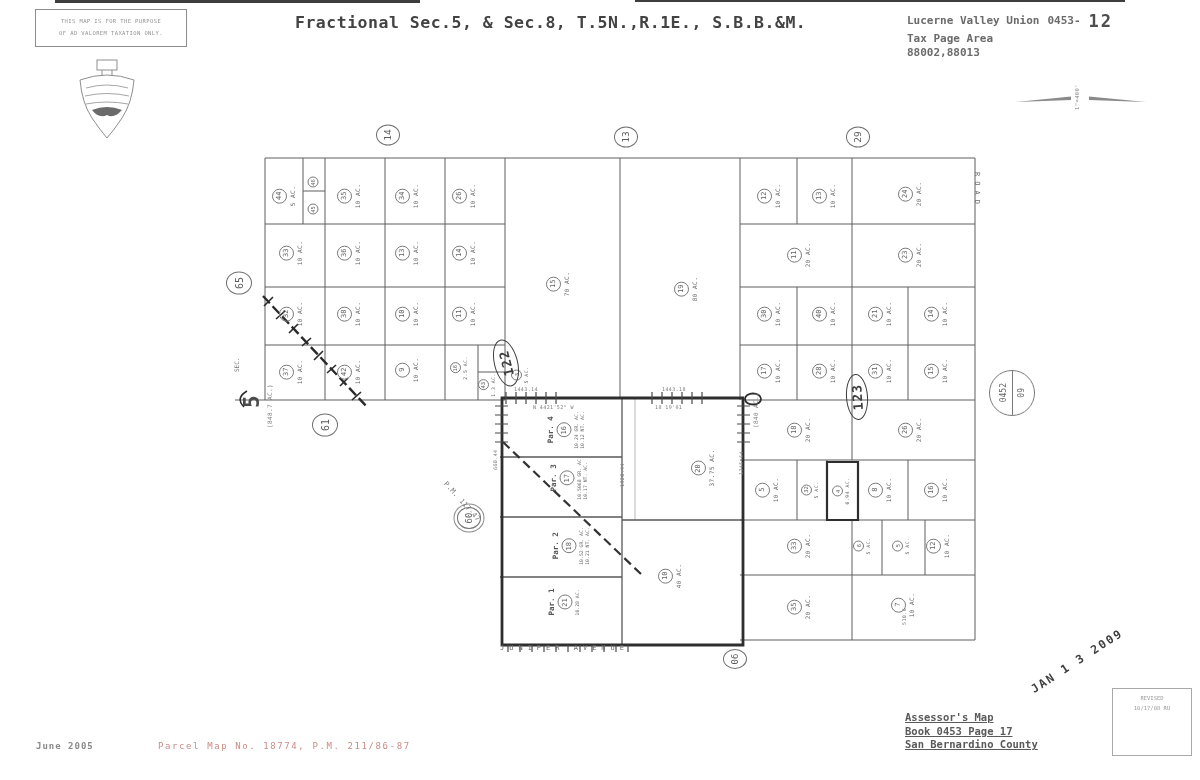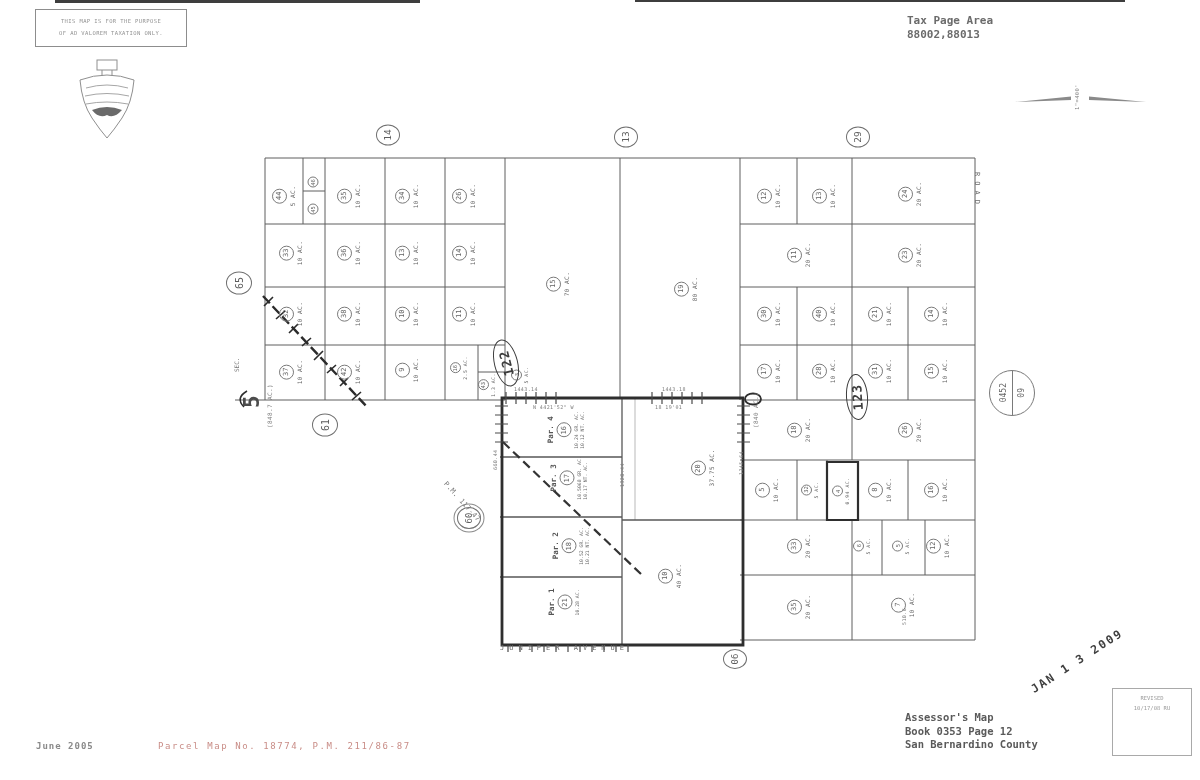--- a/index.html
+++ b/index.html
@@ -13,21 +13,21 @@
   .disclaimer{left:35px;top:9px;width:152px;height:38px;border:1px solid #8d8d8d;
               display:flex;flex-direction:column;align-items:center;justify-content:center;
               font-size:5.5px;color:#949494;letter-spacing:.4px;line-height:2.1;}
   .title{left:295px;top:13px;font-size:16.5px;font-weight:bold;color:#434343;letter-spacing:.5px;}
   .tra{left:907px;top:14px;font-size:11px;font-weight:bold;color:#6b6b6b;line-height:1.25;}
   .tra .row1{display:flex;align-items:flex-start;gap:8px;}
   .tra .bigpage{font-size:17px;color:#4e4e4e;letter-spacing:2px;margin-top:-3px;}
   
   .date{left:36px;top:741px;font-size:9px;font-weight:bold;color:#8a8a8a;letter-spacing:1px;}
   .redref{left:158px;top:741px;font-size:9px;color:#c98d87;letter-spacing:1.6px;}
-  .assessor{left:905px;top:711px;font-size:10.5px;font-weight:bold;color:#5a5a5a;line-height:1.3;}
+  .assessor{left:905px;top:711px;font-size:10.5px;font-weight:bold;color:#5a5a5a;line-height:1.3;text-decoration:underline;}
   .stamp{left:1032px;top:683px;font-size:11.5px;font-weight:bold;color:#3f3f3f;
          letter-spacing:2px;transform:rotate(-33deg);transform-origin:left center;}
   .revbox{left:1112px;top:688px;width:80px;height:68px;border:1px solid #a9a9a9;
           font-size:5.5px;color:#9a9a9a;text-align:center;padding-top:5px;line-height:1.8;}
   
   .parcel{position:absolute;display:flex;align-items:center;gap:2px;transform:translate(-50%,-50%);}
   .pnum{width:15px;height:15px;border:1px solid #7a7a7a;border-radius:50%;flex:0 0 auto;
         display:flex;align-items:center;justify-content:center;font-size:7px;color:#636363;}
   .pnum span{display:block;transform:rotate(-90deg);}
   .pac{writing-mode:vertical-rl;transform:rotate(180deg);font-size:6px;color:#666;letter-spacing:.5px;}
@@ -126,21 +126,27 @@
       <path d="M8,22 Q35,12 62,22 Q60,45 50,60 Q42,72 35,80 Q28,72 20,60 Q10,45 8,22 Z"></path>
       <path d="M14,30 Q35,24 56,30 M13,38 Q35,33 57,38 M14,46 Q35,42 56,46" stroke-width="0.8"></path>
       <path d="M20,52 Q35,46 50,52 Q42,61 35,57 Q27,61 20,52 Z" fill="#6a6a6a" stroke="none"></path>
     </g>
   </svg>
 
   <div class="abs disclaimer">
     <span>THIS MAP IS FOR THE PURPOSE</span>
     <span>OF AD VALOREM TAXATION ONLY.</span>
   </div>
+  <div class="abs title">Fractional Sec.5, &amp; Sec.8, T.5N.,R.1E., S.B.B.&amp;M.</div>
   <div class="abs tra">
+    <div class="row1">
+      <span>Lucerne Valley Union</span>
+      <span>0453-</span>
+      <span class="bigpage">12</span>
+    </div>
     <div>Tax Page Area</div>
     <div>88002,88013</div>
   </div>
 
   <div class="abs" id="labels" style="left:0;top:0;width:1200px;height:780px;">
       <div class="parcel" style="left: 284px; top: 196px;">
         <span class="pnum">
           <span>44</span>
         </span>
         <span class="pac">5 AC.</span>
@@ -525,21 +531,21 @@
   <div class="sheet" style="left:1012px;top:393px;">
     <span class="sv">0452</span>
     <span class="sdiv"></span>
     <span class="sv">09</span>
   </div>
 
   <div class="abs date">June 2005</div>
   <div class="abs redref">Parcel Map No. 18774, P.M. 211/86-87</div>
   <div class="abs assessor">
     <div>Assessor's Map</div>
-    <div>Book 0353 Page 12</div>
+    <div>Book 0453 Page 17</div>
     <div>San Bernardino County</div>
   </div>
   <div class="abs stamp">JAN 1 3 2009</div>
   <div class="abs revbox">
     <div>REVISED</div>
     <div>10/17/08 RU</div>
   </div>
 
 </div>
 

